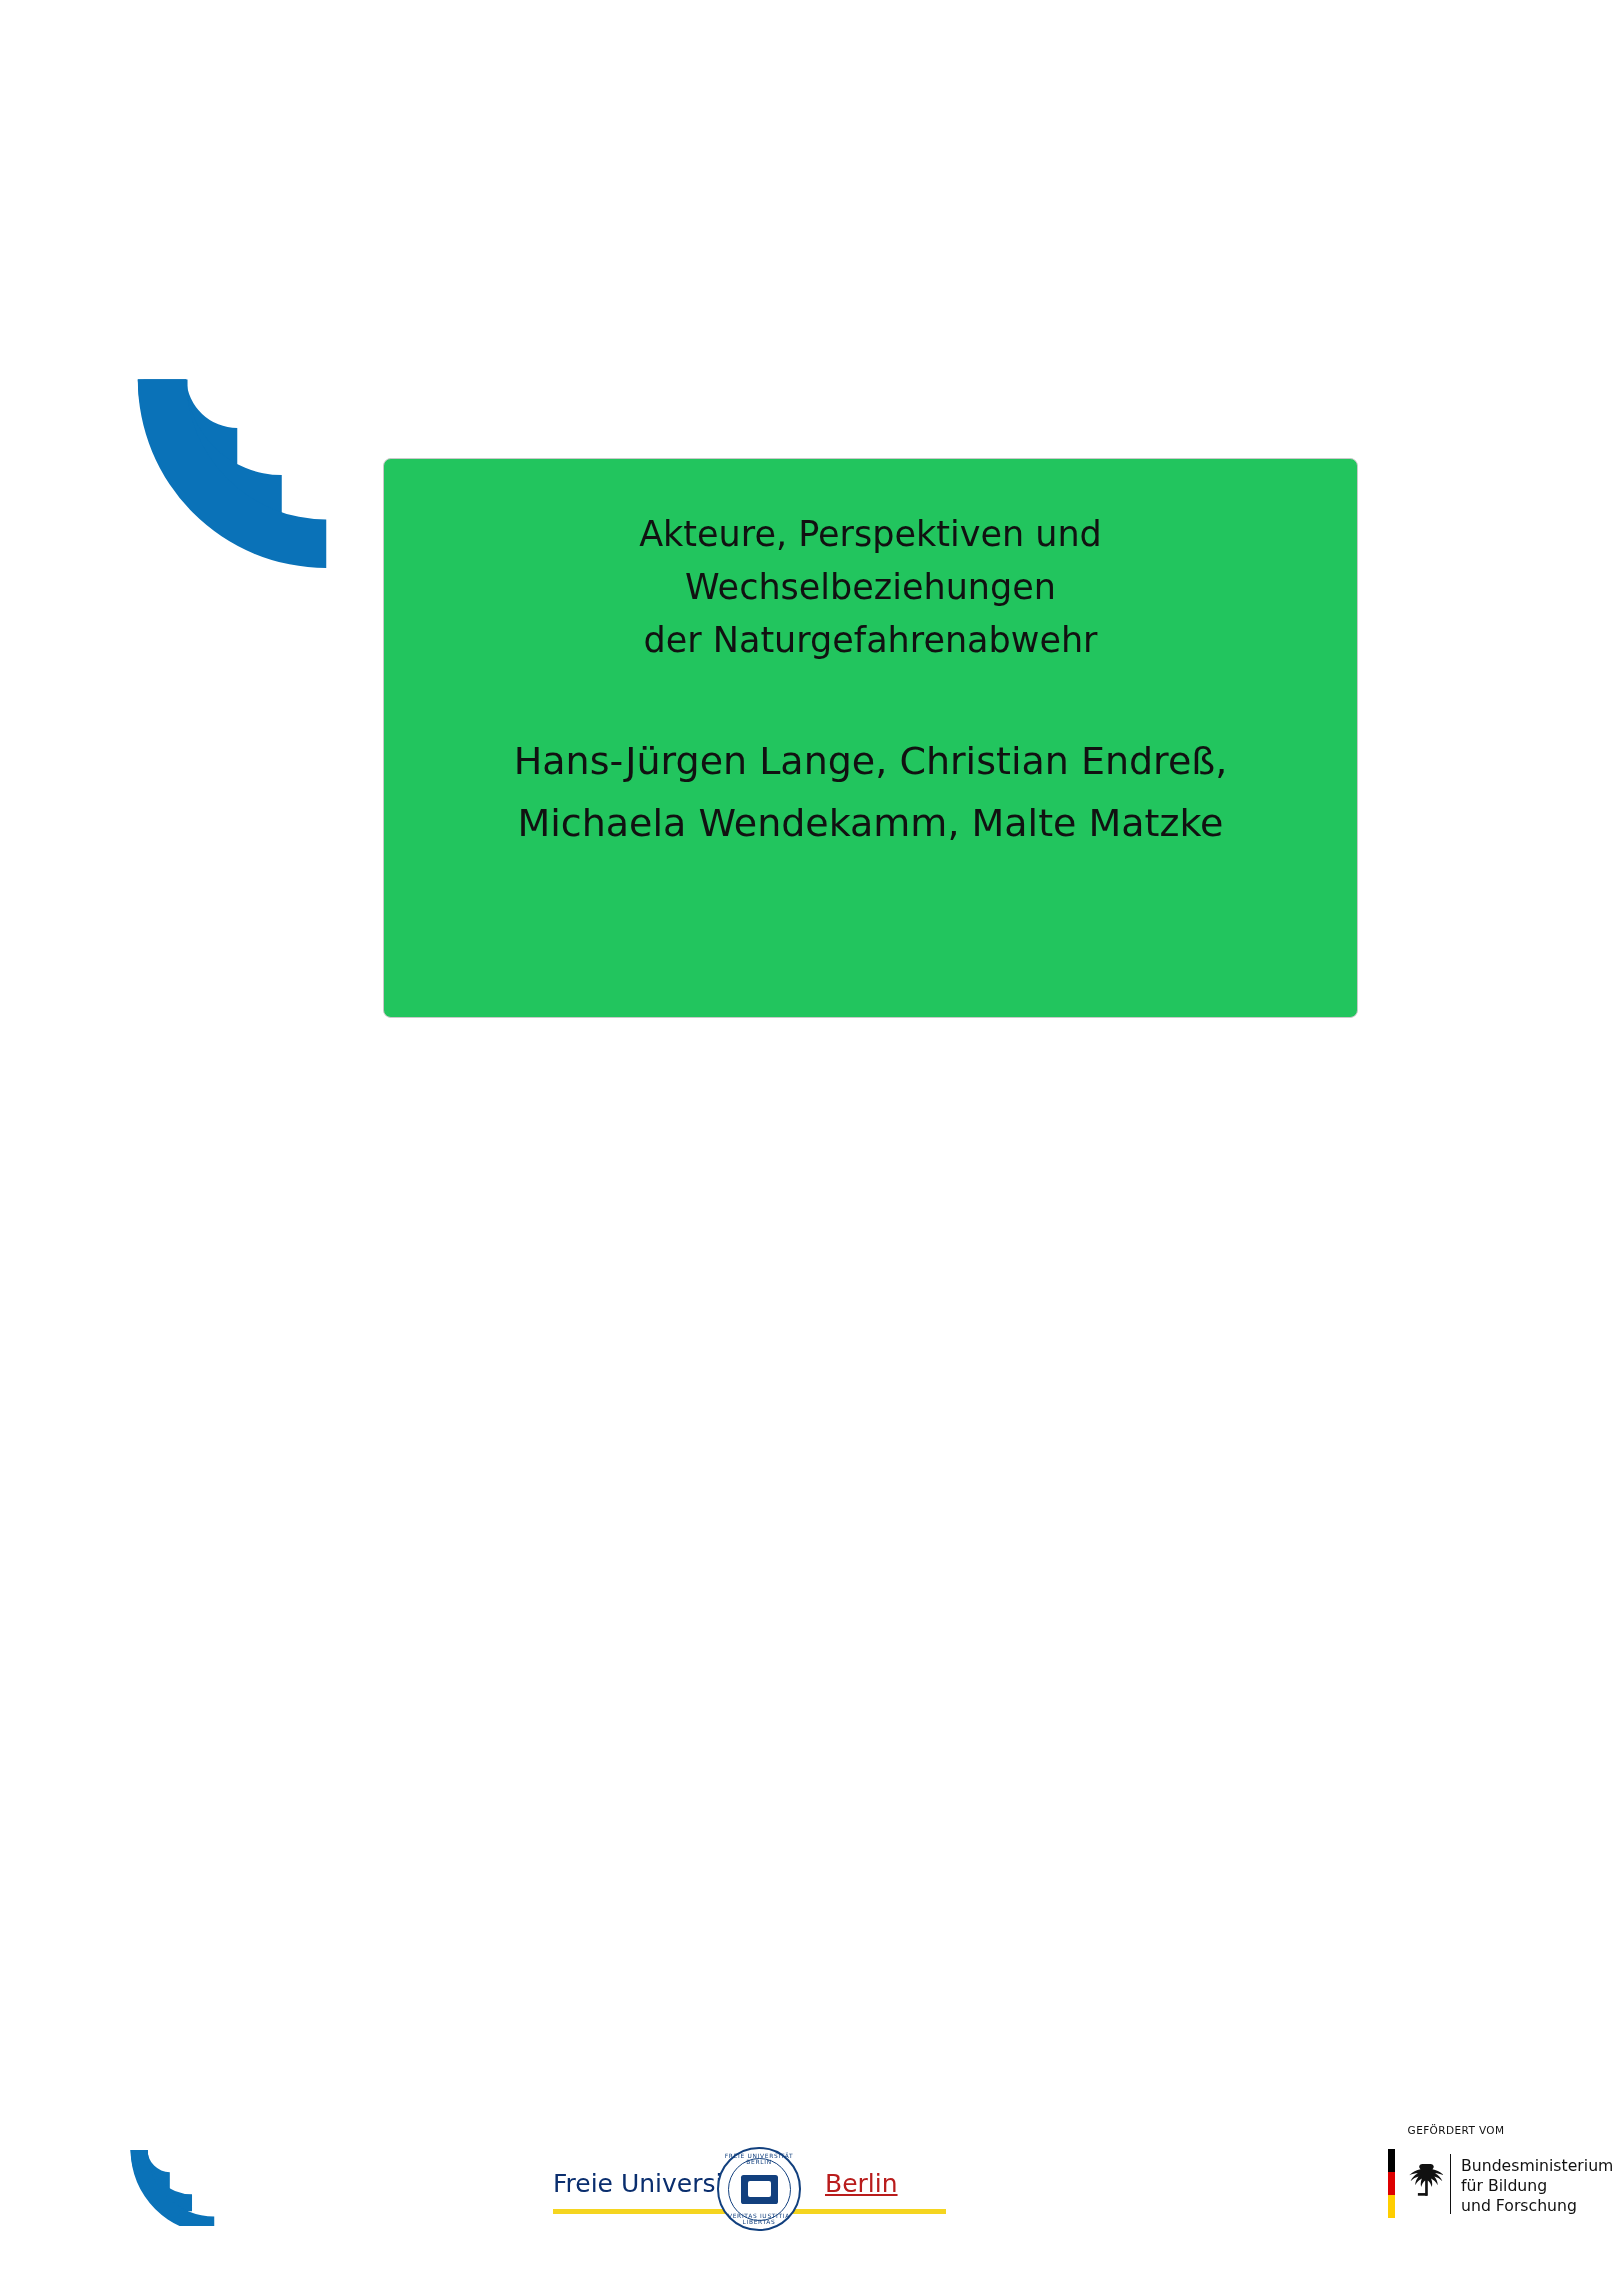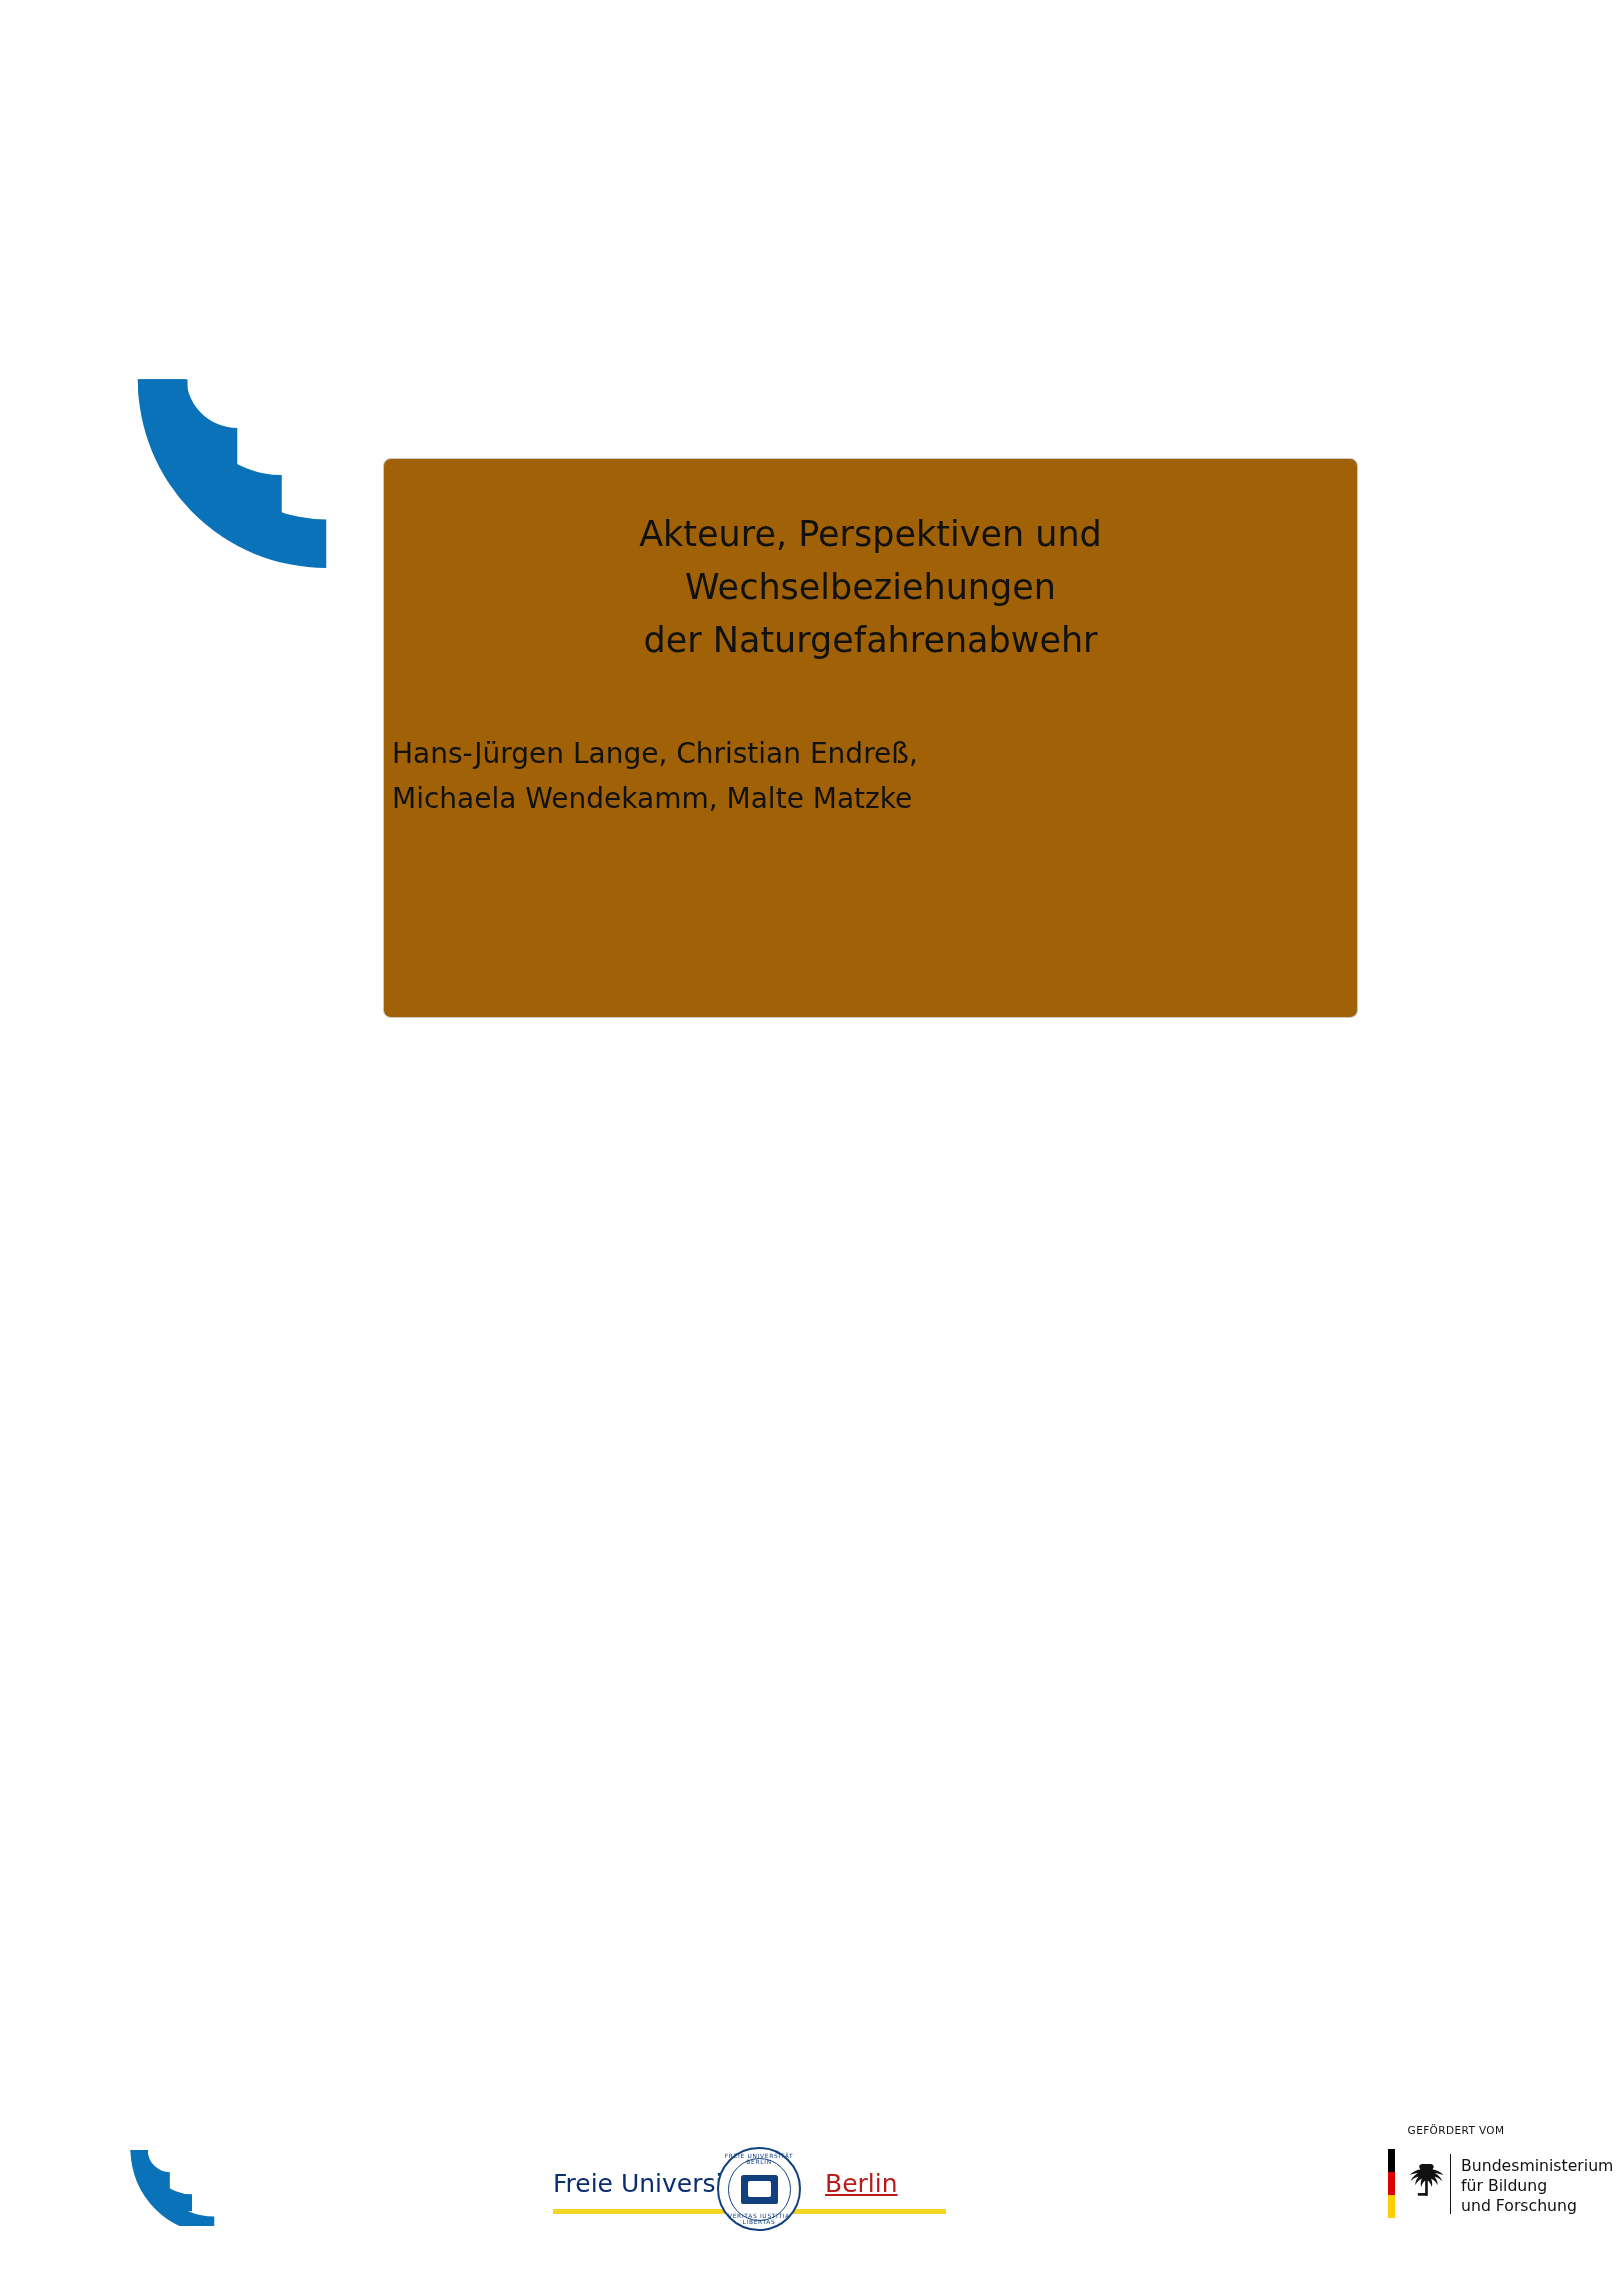--- a/index.html
+++ b/index.html
@@ -46,40 +46,41 @@
   
   #title-card {
     position: absolute;
     left: 383px;
     top: 458px;
     width: 975px;
     height: 560px;
     border: 1.3px solid #c9c9c9;
     border-radius: 7.9px;
     box-sizing: border-box;
-    background: #a16207;
+    background: #22c55e;
   }
   #title-text {
     position: absolute;
     left: 0;
     right: 0;
     top: 49px;
     text-align: center;
     font-size: 35px;
     line-height: 1.52;
     color: #111111;
     white-space: pre-line;
     font-weight: 400;
   }
   #authors-text {
     position: absolute;
-    left: 8px;
+    left: 0;
     right: 0;
     top: 272px;
-    font-size: 28px;
+    text-align: center;
+    font-size: 38px;
     line-height: 1.62;
     color: #111111;
     white-space: pre-line;
     font-weight: 400;
   }
 
   
   #footer {
     position: absolute;
     left: 0;

